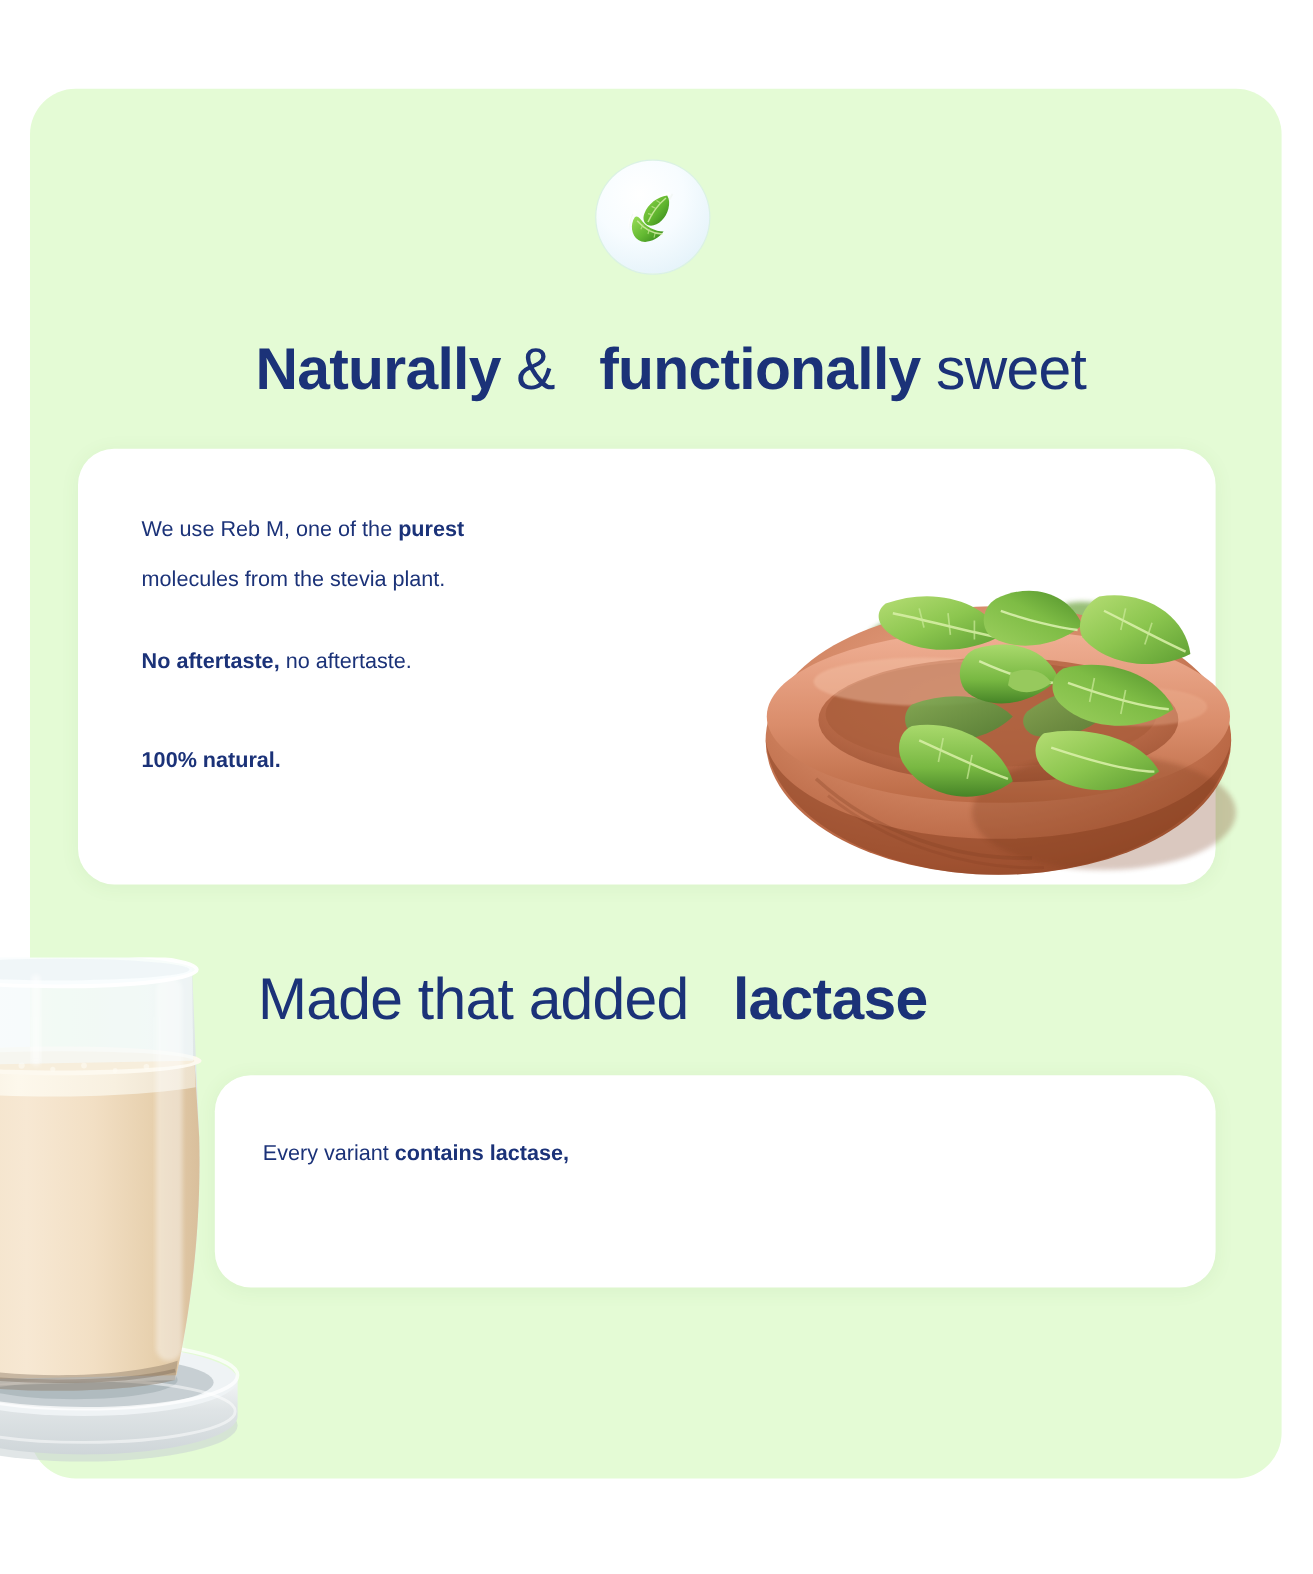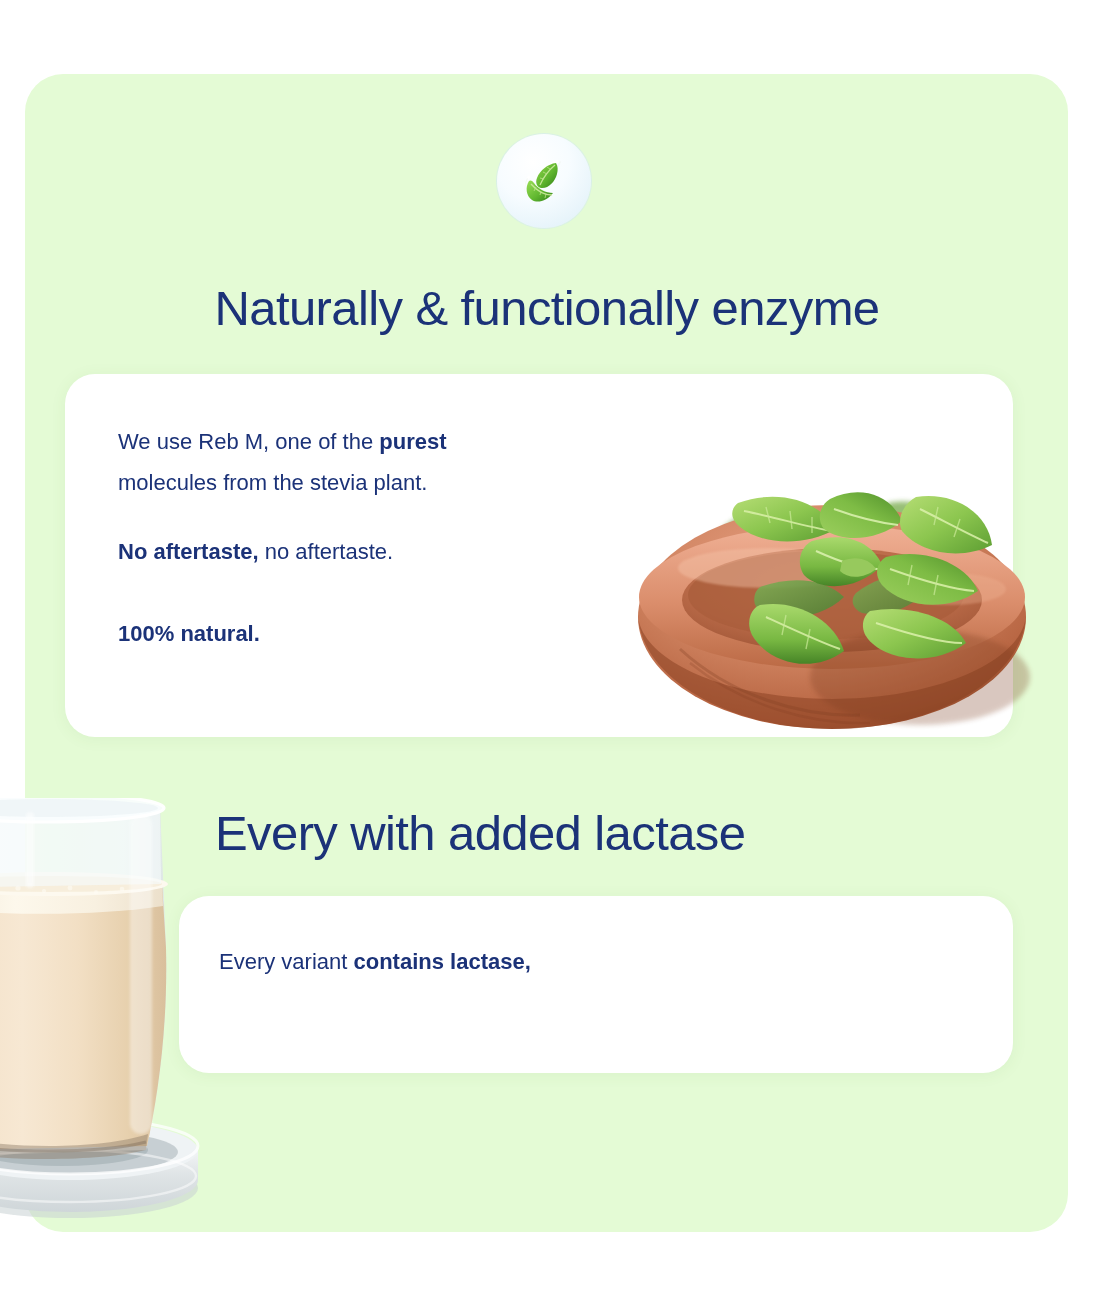--- a/index.html
+++ b/index.html
@@ -46,21 +46,21 @@
   
   .heading {
     position: absolute;
     color: #1b3278;
     font-size: 49px;
     line-height: 58px;
     letter-spacing: -0.6px;
     white-space: nowrap;
     font-weight: 400;
   }
-  .heading b { font-weight: 400; }
+  .heading b { font-weight: 700; margin-left: 24px; }
 
   #heading-1 {
     left: 0; top: 279px;
     width: 1094px;
     text-align: center;
   }
   #heading-2 {
     left: 215px; top: 804px;
   }
 
@@ -77,21 +77,21 @@
   }
   #card-lactase {
     left: 179px; top: 896px;
     width: 834px; height: 177px;
   }
 
   
   .copy {
     position: absolute;
     color: #1b3278;
-    font-size: 22px;
+    font-size: 18px;
     line-height: 41px;
     font-weight: 400;
     white-space: nowrap;
   }
   .copy b { font-weight: 700; }
 
   #copy-stevia { left: 118px; top: 421px; }
   #copy-stevia .gap { display: block; height: 28px; }
   #copy-lactase { left: 219px; top: 941px; }
 
@@ -145,21 +145,21 @@
     <path d="M17 26 C13 30 11 36 12 41 C13 36 15 31 19 28 Z" fill="#ffffff" opacity=".92"></path>
     <path d="M15 29 C12 35 12 41 14 46 C12 41 13 34 16 30 Z" fill="#f2f7f4" opacity=".85"></path>
 
     <path d="M17 32 C13 38 14 47 20 51 C26 55 36 51 41 44 C34 44 26 40 22 34 C20 31 18 31 17 32 Z" fill="url(#lg2)"></path>
     <path d="M19 35 C25 42 32 46 40 46" stroke="#cdea9e" stroke-width="1.3" fill="none" opacity=".9"></path>
     <path d="M24 38 L22 42 M29 42 L28 46 M34 45 L33 49" stroke="#bde389" stroke-width="1" fill="none" opacity=".8"></path>
   </svg>
 </div>
 
 <div class="heading" id="heading-1">
-  <b>Naturally</b><span> &amp; </span><b>functionally</b><span> enzyme</span>
+  <b>Naturally</b><span> &amp; </span><b>functionally</b><span> sweet</span>
 </div>
 
 <div class="card" id="card-stevia"></div>
 
 <div class="copy" id="copy-stevia">
   <span>We use Reb M, one of the </span><b>purest</b><br>
   <span>molecules from the stevia plant.</span>
   <span class="gap"></span>
   <b>No aftertaste,</b><span> no aftertaste.</span><br>
   <br>
@@ -262,21 +262,21 @@
     <path d="M166 178 L162 198 M190 192 L186 212" stroke="#cbe998" stroke-width="1.4" fill="none" opacity=".7"></path>
 
     <path d="M250 174 C292 166 334 182 346 206 C314 230 266 224 248 202 C240 192 242 180 250 174 Z" fill="url(#lfA)"></path>
     <path d="M256 186 C286 196 320 206 342 206" stroke="#dcf1ac" stroke-width="2" fill="none" opacity=".85"></path>
 
     <path d="M222 124 C236 118 250 122 256 132 C244 142 228 142 220 134 Z" fill="#97c95d"></path>
   </g>
 </svg>
 
 <div class="heading" id="heading-2">
-  <span>Every with added </span><b>lactase</b>
+  <span>Made that added </span><b>lactase</b>
 </div>
 
 <div class="card" id="card-lactase"></div>
 
 <div class="copy" id="copy-lactase">
   <span>Every variant </span><b>contains lactase,</b><br>
 </div>
 
 <svg id="milk-photo" viewBox="0 0 250 430">
   <defs>

